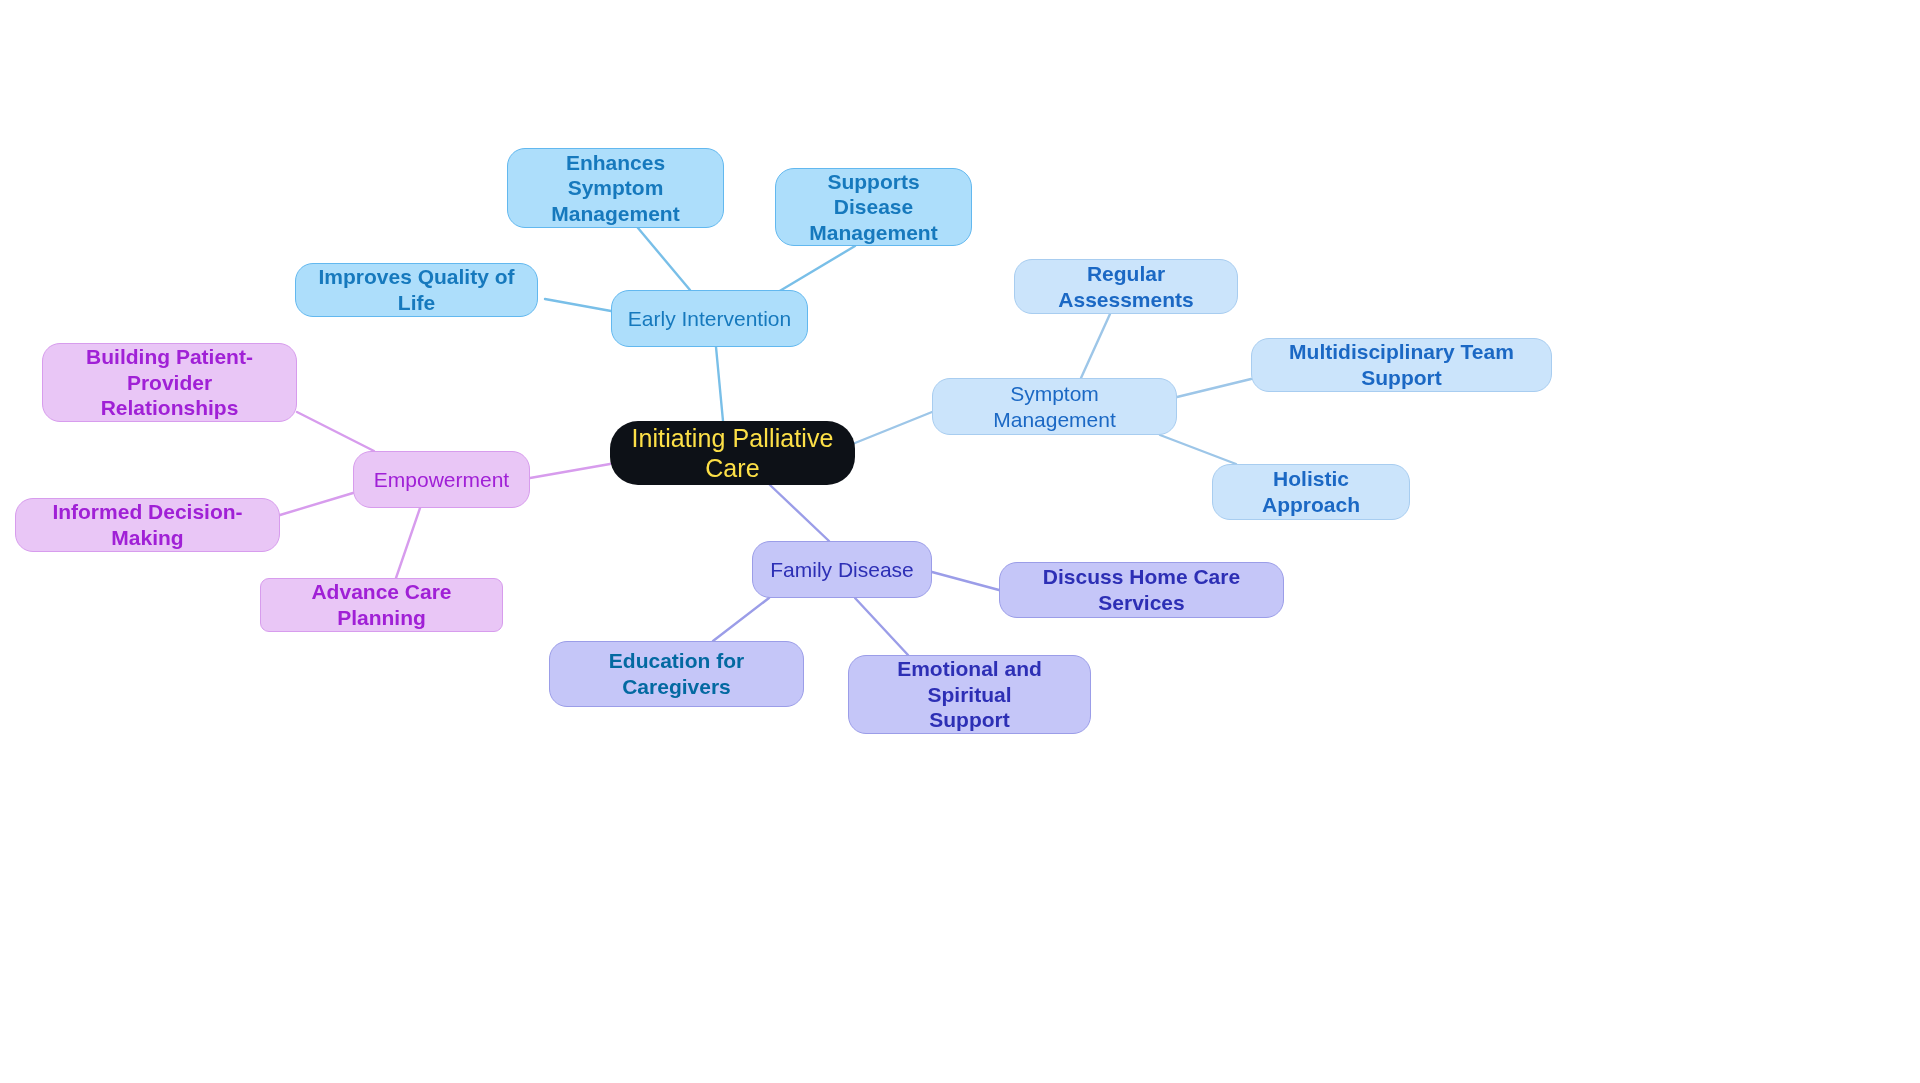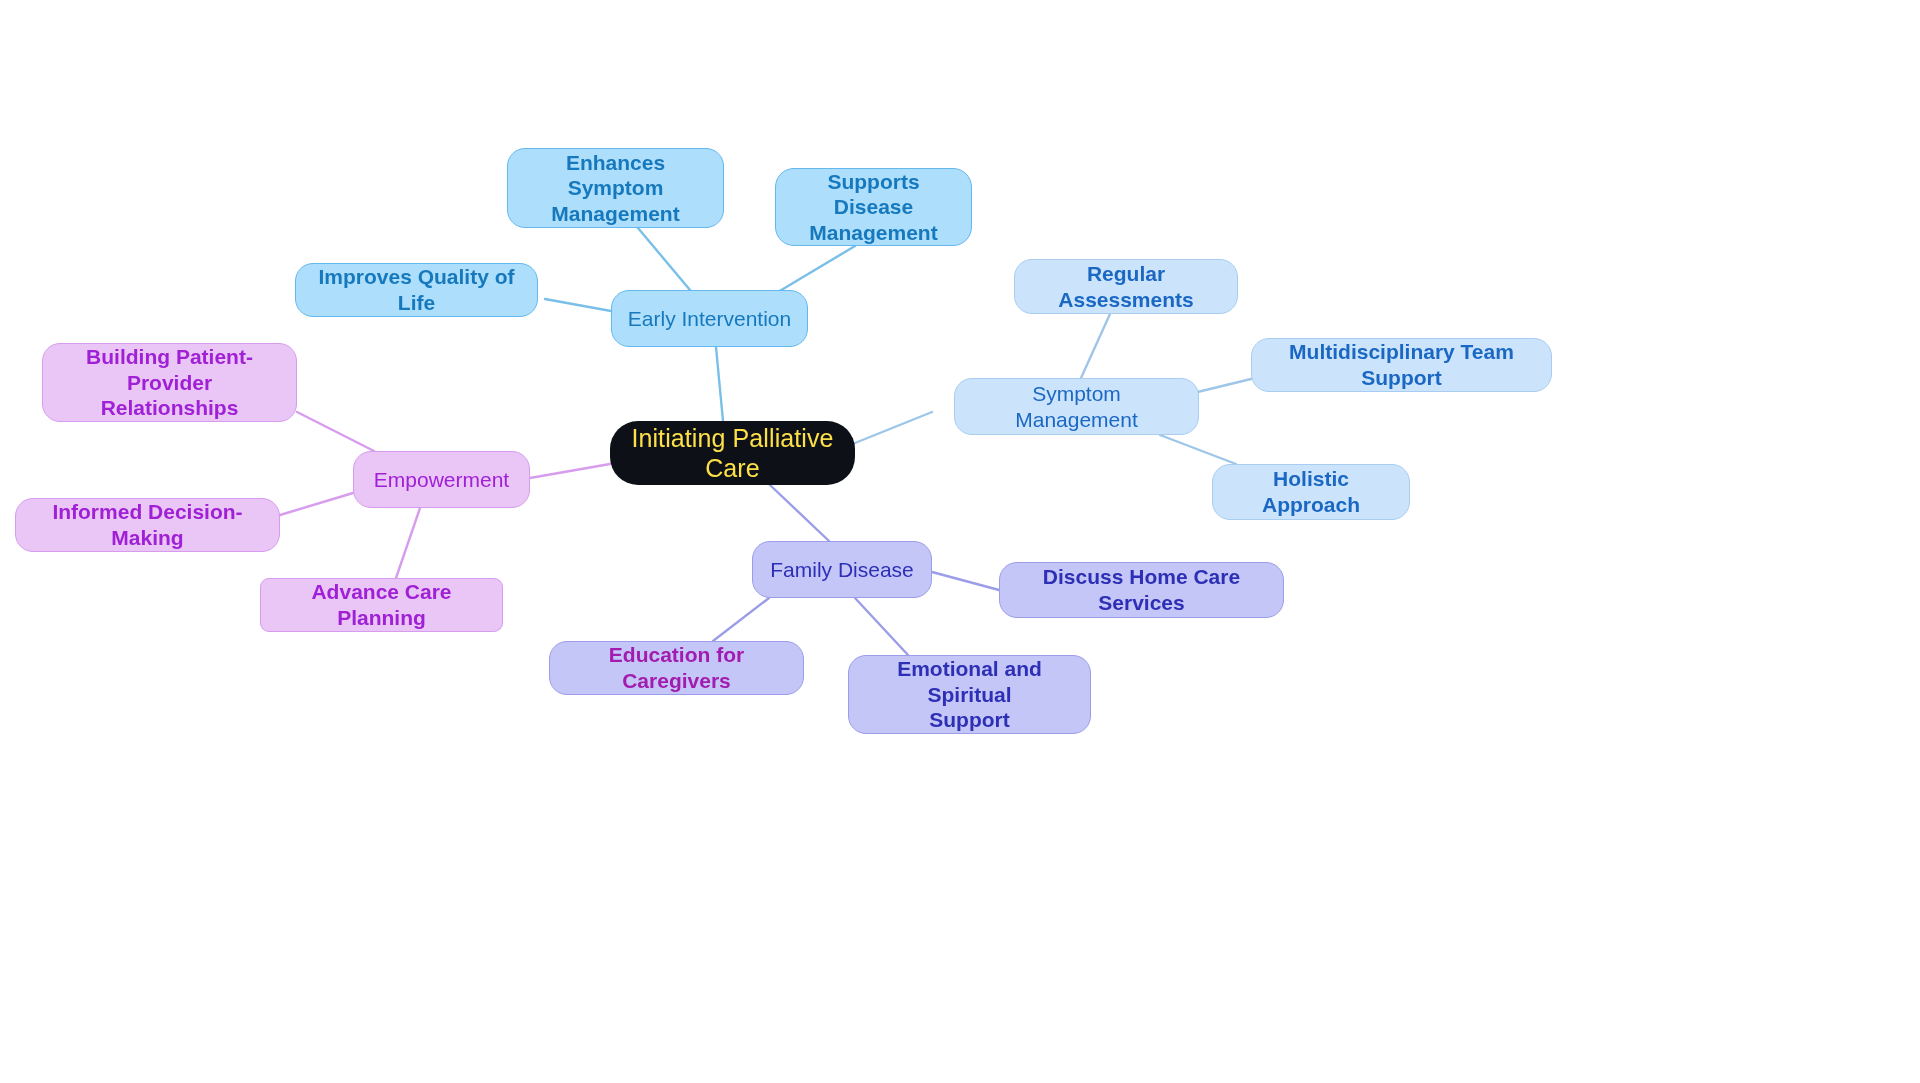--- a/index.html
+++ b/index.html
@@ -78,27 +78,27 @@
       <line x1="420" y1="508" x2="396" y2="578" stroke="#d79ced" stroke-width="2.4" stroke-linecap="round"></line>
     </svg>
   <div id="node-layer">
       <div class="node root" style="left: 610px; top: 421px; width: 245px; height: 64px; background: rgb(13, 17, 23); color: #fde047; align-items: center;"><span>Initiating Palliative Care</span></div>
       <div class="node branch" style="left: 611px; top: 290px; width: 197px; height: 57px; background: rgb(173, 222, 251); border-color: rgb(98, 184, 239); color: rgb(22, 121, 189);"><span>Early Intervention</span></div>
       <div class="node leaf" style="left: 507px; top: 148px; width: 217px; height: 80px; background: rgb(173, 222, 251); border-color: rgb(98, 184, 239); color: rgb(22, 121, 189);"><span>Enhances Symptom
 Management</span></div>
       <div class="node leaf" style="left: 775px; top: 168px; width: 197px; height: 78px; background: rgb(173, 222, 251); border-color: rgb(98, 184, 239); color: rgb(22, 121, 189); border-radius: 19px;"><span>Supports Disease
 Management</span></div>
       <div class="node leaf" style="left: 295px; top: 263px; width: 243px; height: 54px; background: rgb(173, 222, 251); border-color: rgb(98, 184, 239); color: rgb(22, 121, 189);"><span>Improves Quality of Life</span></div>
-      <div class="node branch" style="left: 932px; top: 378px; width: 245px; height: 57px; background: rgb(203, 228, 251); border-color: rgb(168, 205, 240); color: rgb(27, 104, 196); margin-left: 22px;"><span>Symptom Management</span></div>
+      <div class="node branch" style="left: 932px; top: 378px; width: 245px; height: 57px; background: rgb(203, 228, 251); border-color: rgb(168, 205, 240); color: rgb(27, 104, 196);"><span>Symptom Management</span></div>
       <div class="node leaf" style="left: 1014px; top: 259px; width: 224px; height: 55px; background: rgb(203, 228, 251); border-color: rgb(168, 205, 240); color: rgb(27, 104, 196);"><span>Regular Assessments</span></div>
       <div class="node leaf" style="left: 1251px; top: 338px; width: 301px; height: 54px; background: rgb(203, 228, 251); border-color: rgb(168, 205, 240); color: rgb(27, 104, 196);"><span>Multidisciplinary Team Support</span></div>
       <div class="node leaf" style="left: 1212px; top: 464px; width: 198px; height: 56px; background: rgb(203, 228, 251); border-color: rgb(168, 205, 240); color: rgb(27, 104, 196);"><span>Holistic Approach</span></div>
       <div class="node branch" style="left: 752px; top: 541px; width: 180px; height: 57px; background: rgb(197, 198, 248); border-color: rgb(155, 157, 232); color: rgb(45, 47, 181);"><span>Family Disease</span></div>
       <div class="node leaf" style="left: 999px; top: 562px; width: 285px; height: 56px; background: rgb(197, 198, 248); border-color: rgb(155, 157, 232); color: rgb(45, 47, 181);"><span>Discuss Home Care Services</span></div>
-      <div class="node leaf" style="left: 549px; top: 641px; width: 255px; height: 54px; background: rgb(197, 198, 248); border-color: rgb(155, 157, 232); color: #a21caf;"><span>Education for Caregivers</span></div>
+      <div class="node leaf" style="left: 549px; top: 641px; width: 255px; height: 66px; background: rgb(197, 198, 248); border-color: rgb(155, 157, 232); color: #0369a1;"><span>Education for Caregivers</span></div>
       <div class="node leaf" style="left: 848px; top: 655px; width: 243px; height: 79px; background: rgb(197, 198, 248); border-color: rgb(155, 157, 232); color: rgb(45, 47, 181);"><span>Emotional and Spiritual
 Support</span></div>
       <div class="node branch" style="left: 353px; top: 451px; width: 177px; height: 57px; background: rgb(233, 198, 246); border-color: rgb(215, 156, 237); color: rgb(160, 32, 214);"><span>Empowerment</span></div>
       <div class="node leaf" style="left: 42px; top: 343px; width: 255px; height: 79px; background: rgb(233, 198, 246); border-color: rgb(215, 156, 237); color: rgb(160, 32, 214);"><span>Building Patient-Provider
 Relationships</span></div>
       <div class="node leaf" style="left: 15px; top: 498px; width: 265px; height: 54px; background: rgb(233, 198, 246); border-color: rgb(215, 156, 237); color: rgb(160, 32, 214);"><span>Informed Decision-Making</span></div>
       <div class="node leaf" style="left: 260px; top: 578px; width: 243px; height: 54px; background: rgb(233, 198, 246); border-color: rgb(215, 156, 237); color: rgb(160, 32, 214); border-radius: 9px;"><span>Advance Care Planning</span></div>
     </div>
 </div>
 

